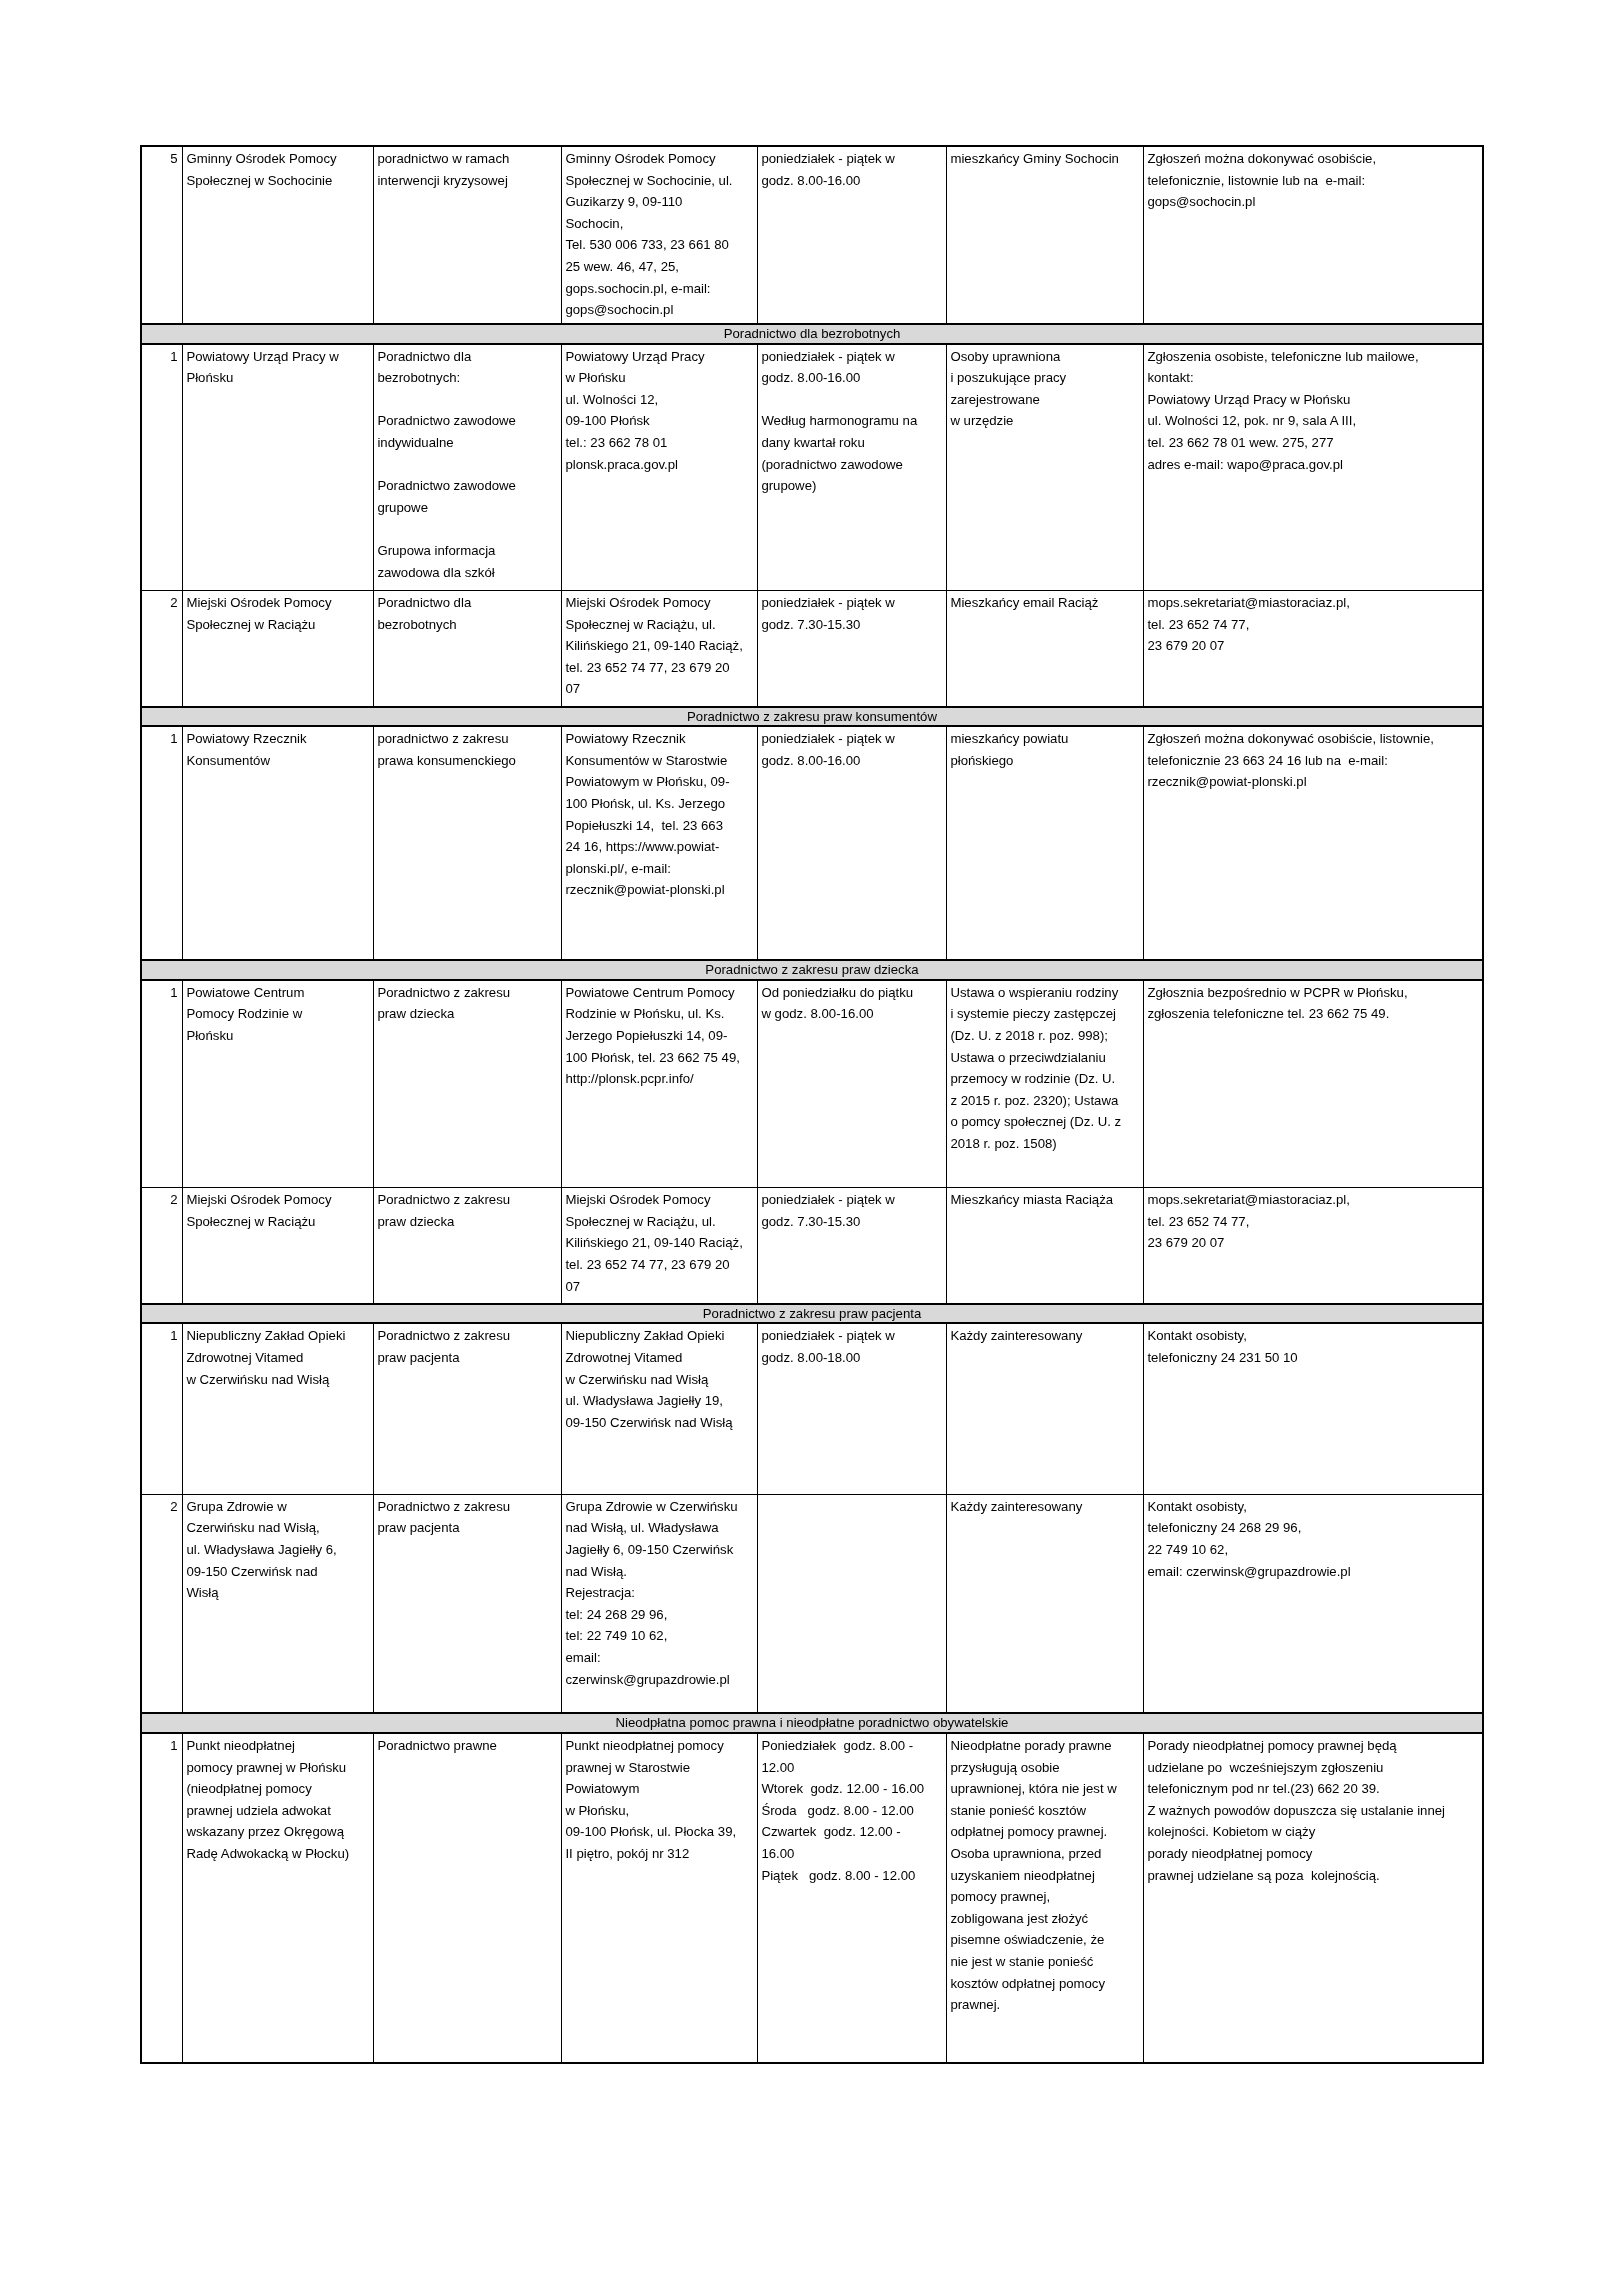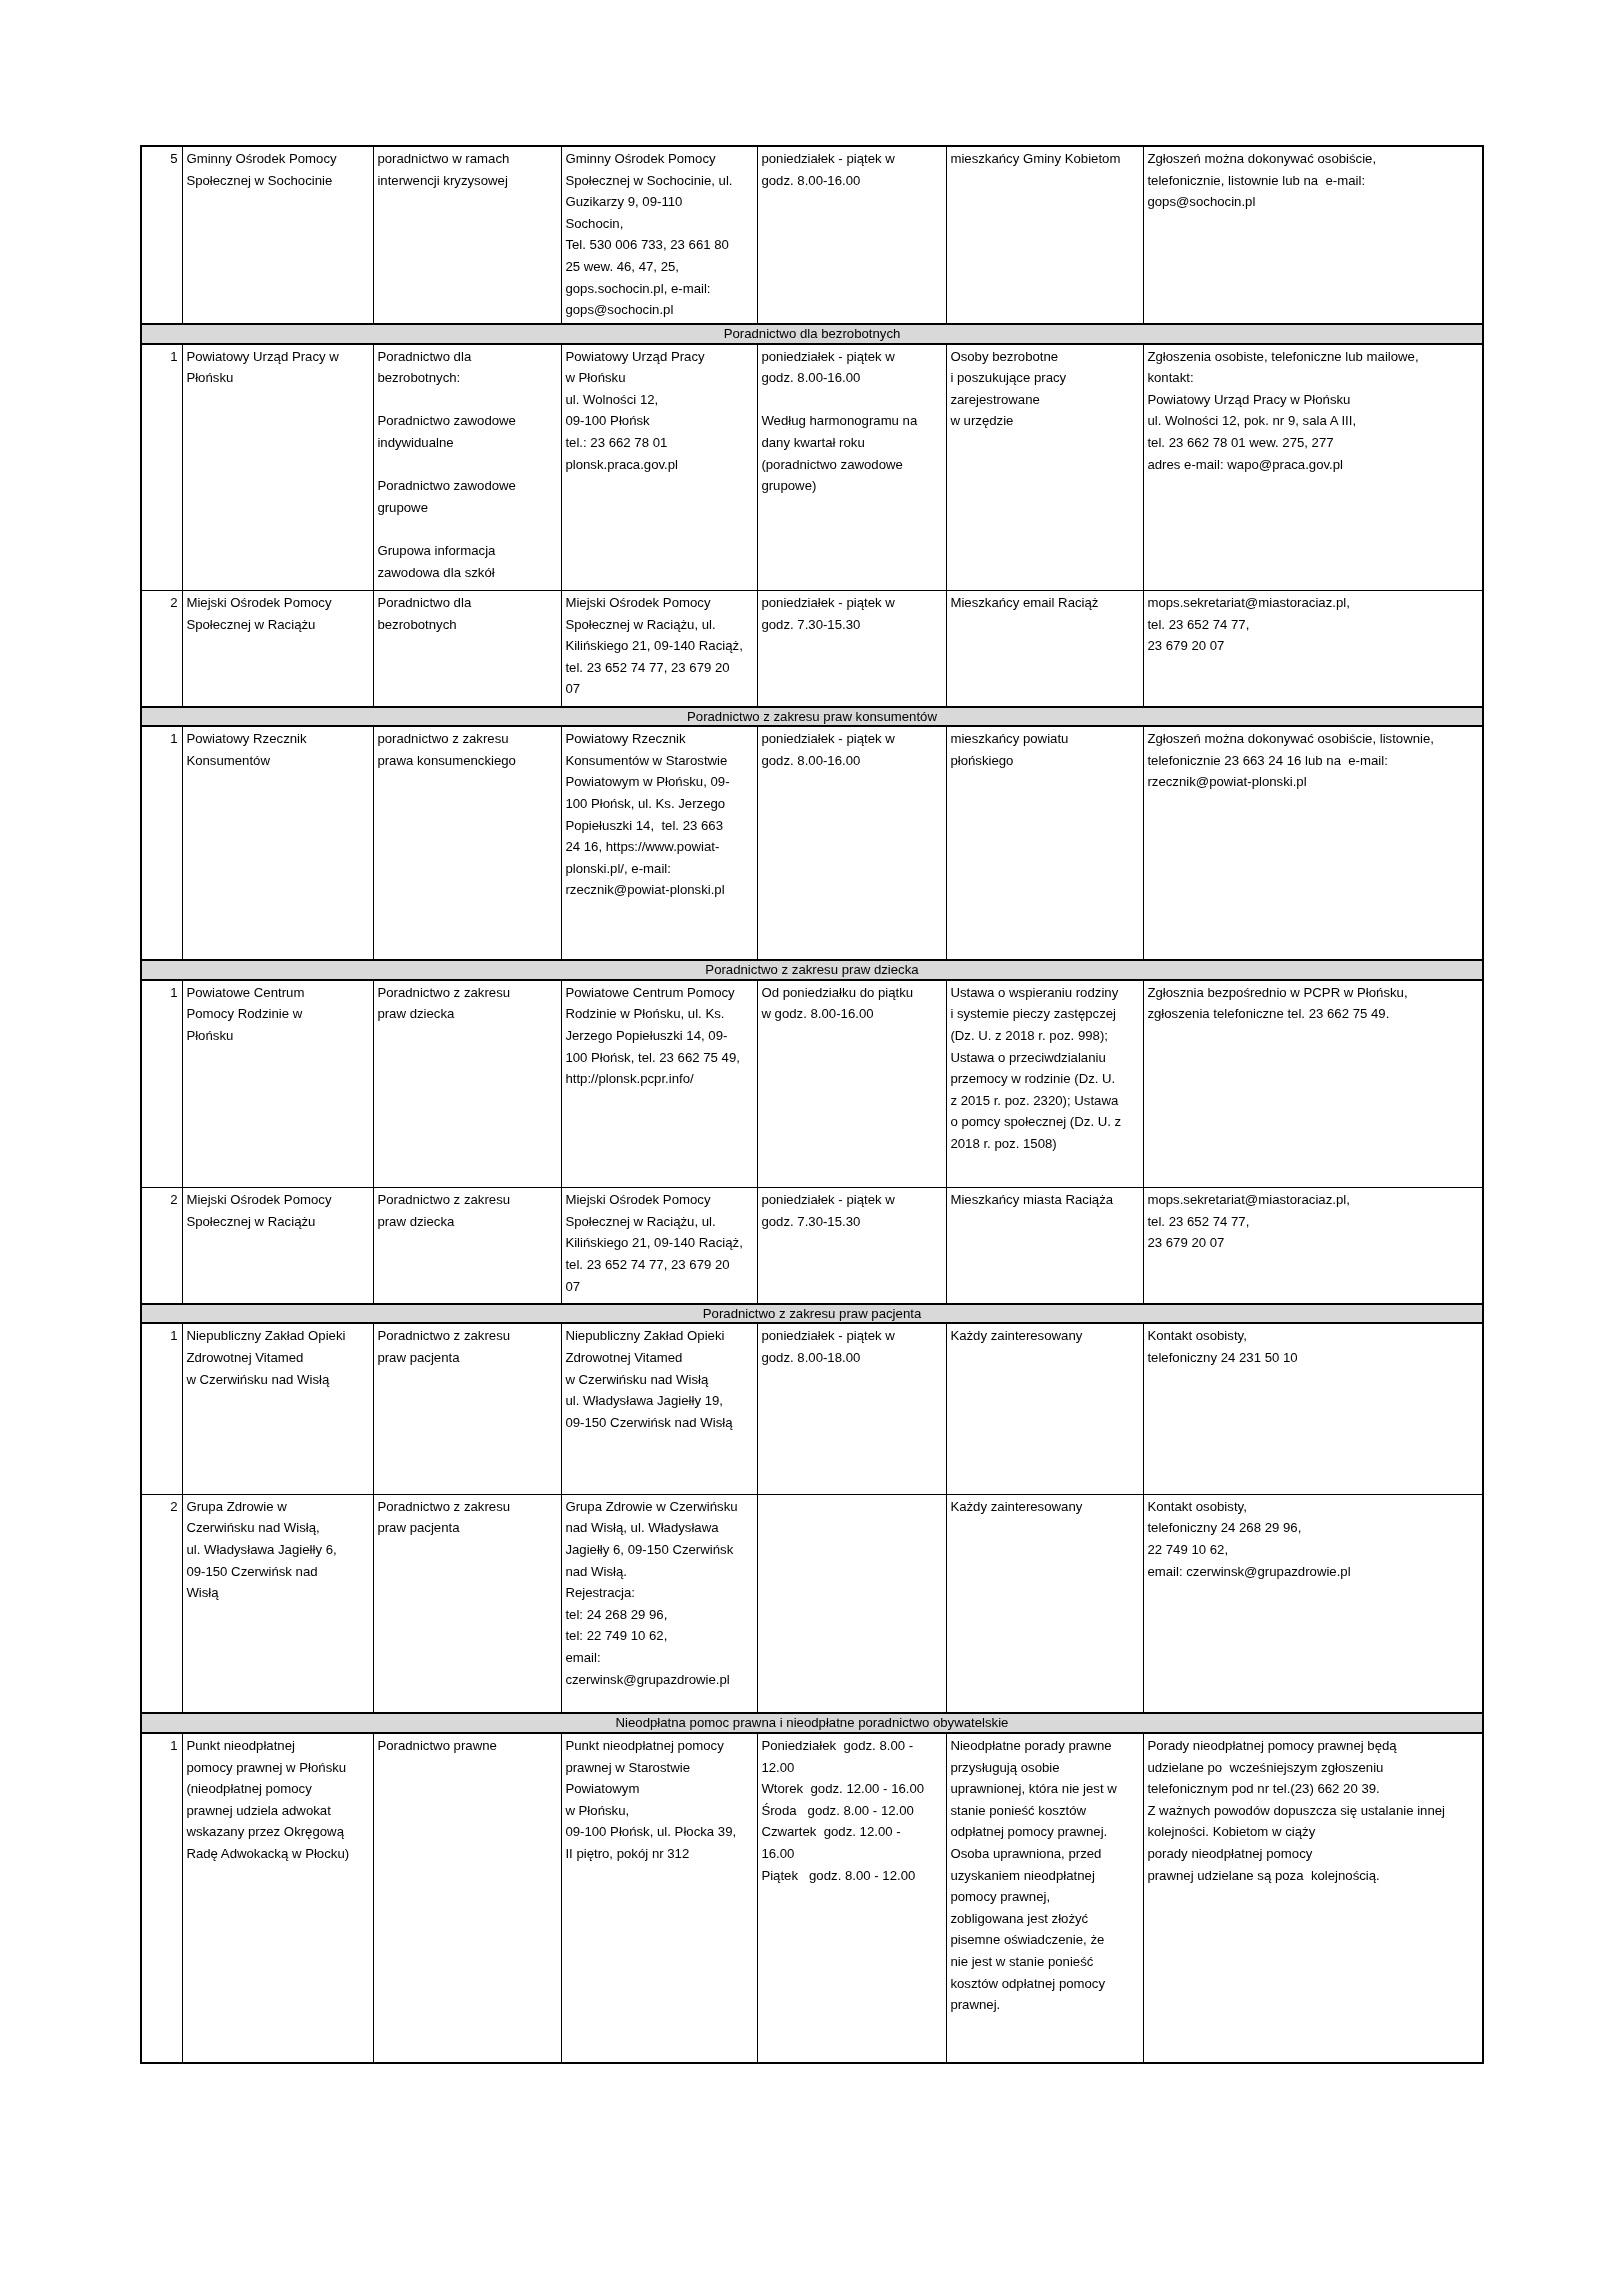--- a/index.html
+++ b/index.html
@@ -65,21 +65,21 @@
           <td>Gminny Ośrodek Pomocy
 Społecznej w Sochocinie, ul.
 Guzikarzy 9, 09-110
 Sochocin,
 Tel. 530 006 733, 23 661 80
 25 wew. 46, 47, 25,
 gops.sochocin.pl, e-mail:
 gops@sochocin.pl</td>
           <td>poniedziałek - piątek w
 godz. 8.00-16.00</td>
-          <td>mieszkańcy Gminy Kobietom</td>
+          <td>mieszkańcy Gminy Sochocin</td>
           <td>Zgłoszeń można dokonywać osobiście,
 telefonicznie, listownie lub na  e-mail:
 gops@sochocin.pl</td>
         </tr>
         <tr class="section" style="height: 17.6px;">
           <td colspan="7">Poradnictwo dla bezrobotnych</td>
         </tr>
         <tr style="height: 247px;">
           <td class="no">1</td>
           <td>Powiatowy Urząd Pracy w
@@ -101,21 +101,21 @@
 09-100 Płońsk
 tel.: 23 662 78 01
 plonsk.praca.gov.pl</td>
           <td>poniedziałek - piątek w
 godz. 8.00-16.00
 
 Według harmonogramu na
 dany kwartał roku
 (poradnictwo zawodowe
 grupowe)</td>
-          <td>Osoby bezrobotne
+          <td>Osoby uprawniona
 i poszukujące pracy
 zarejestrowane
 w urzędzie</td>
           <td>Zgłoszenia osobiste, telefoniczne lub mailowe,
 kontakt:
 Powiatowy Urząd Pracy w Płońsku
 ul. Wolności 12, pok. nr 9, sala A III,
 tel. 23 662 78 01 wew. 275, 277
 adres e-mail: wapo@praca.gov.pl</td>
         </tr>

